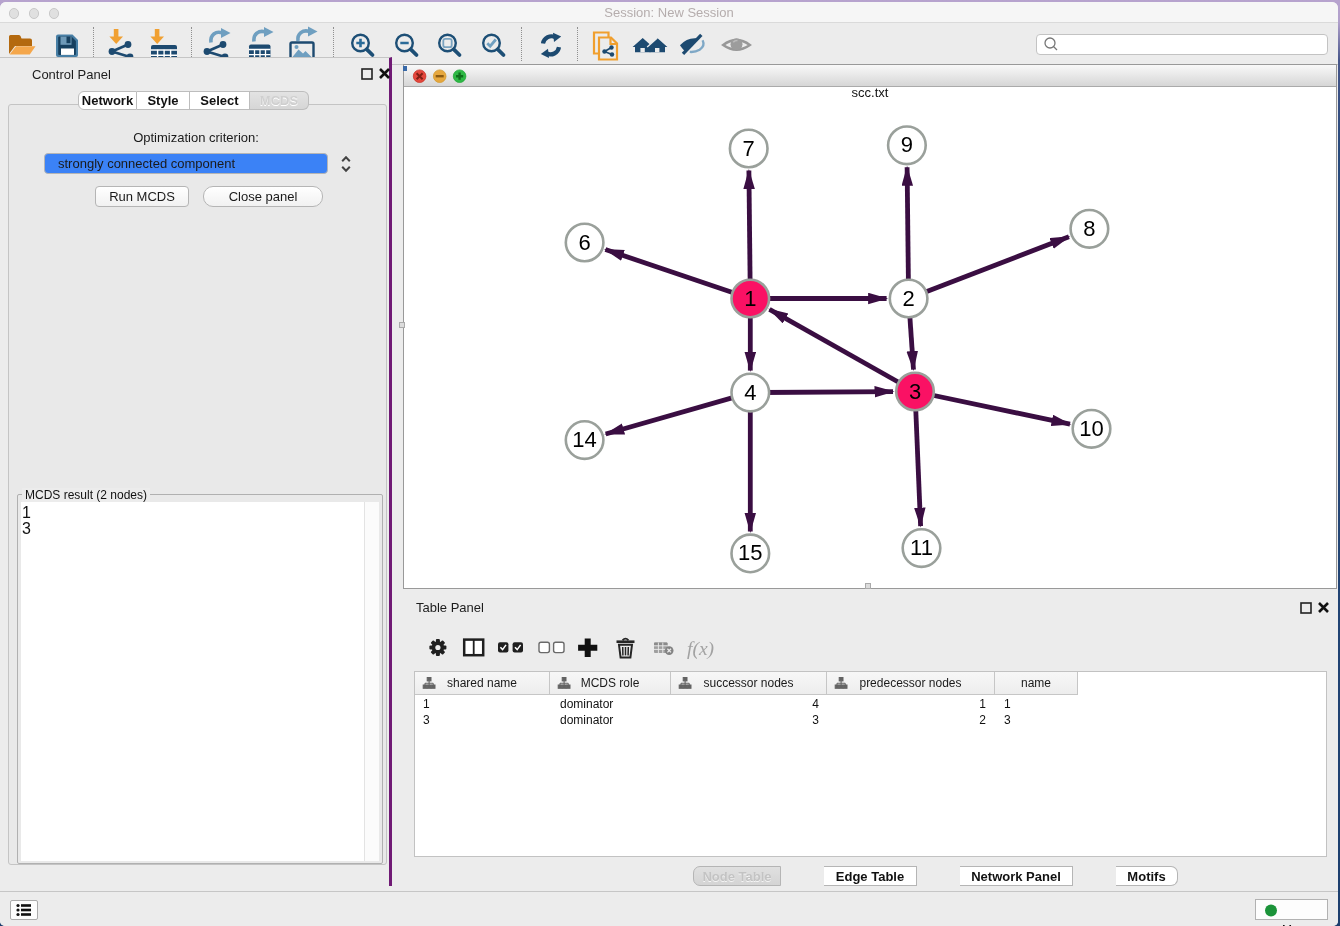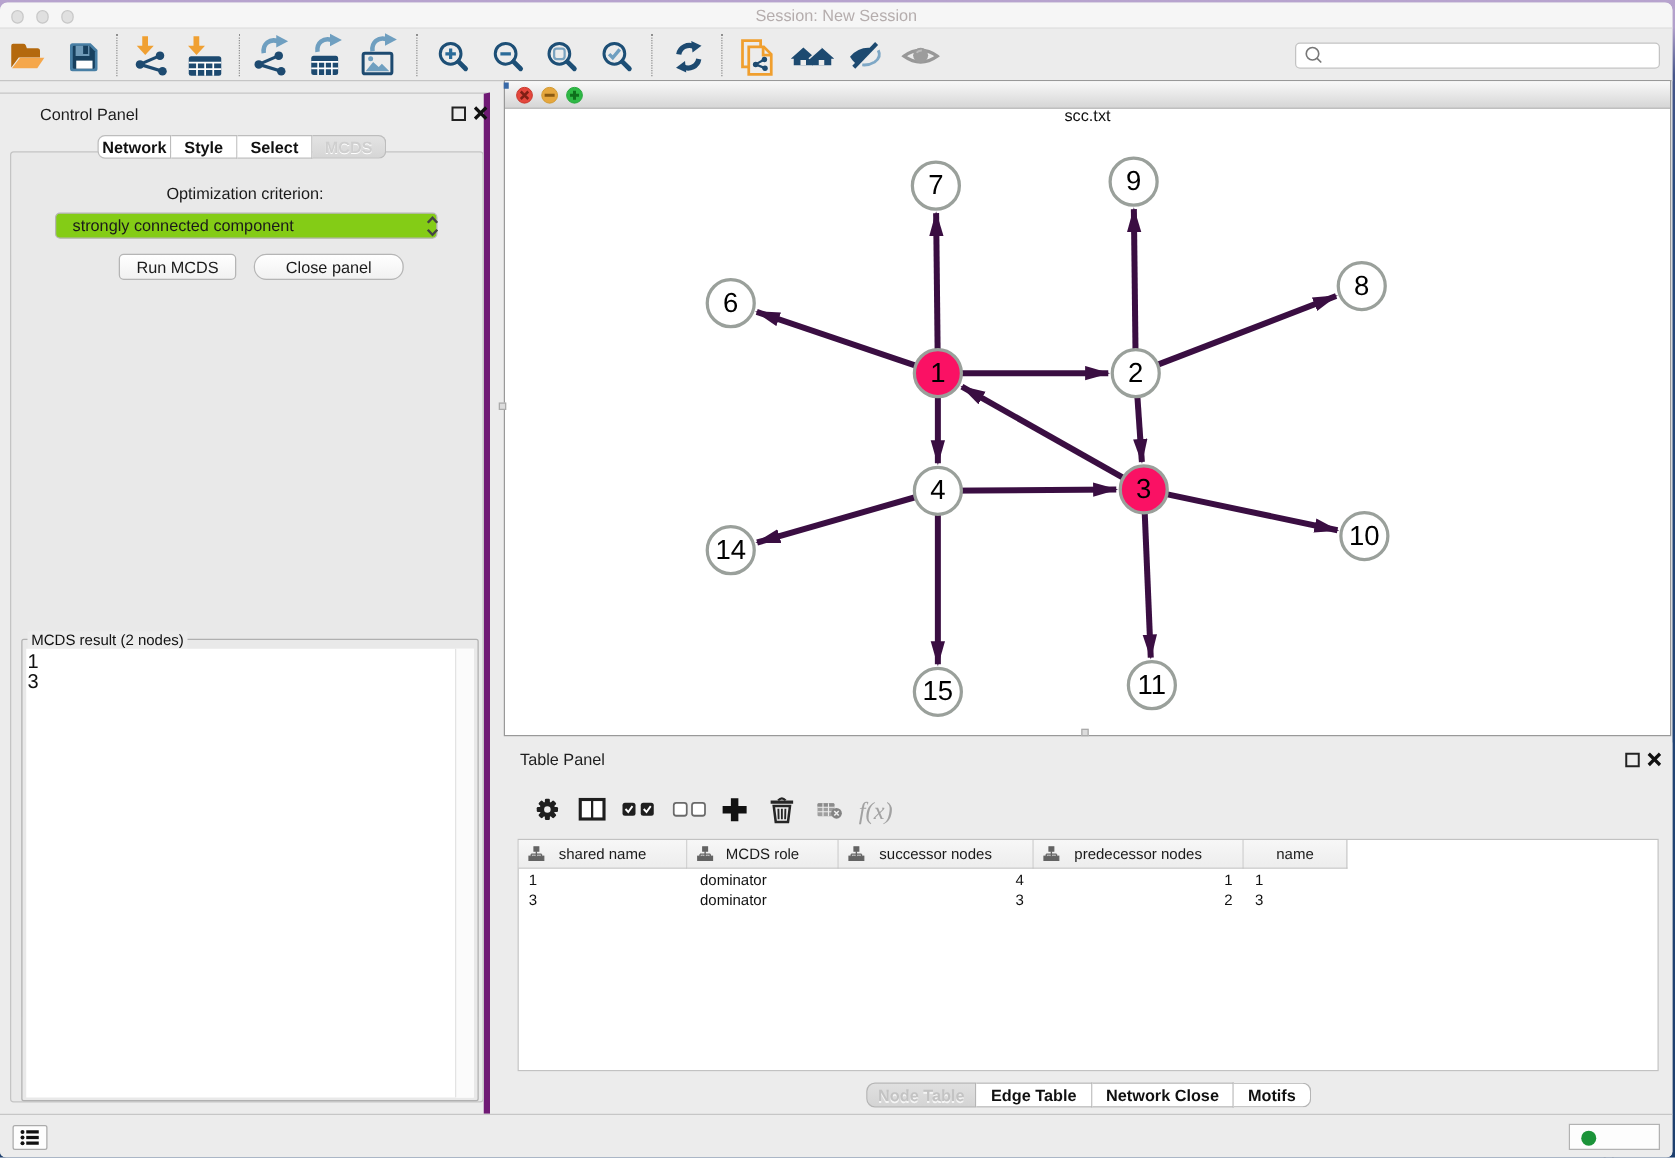--- a/index.html
+++ b/index.html
@@ -14,47 +14,47 @@
 .titlebar { position:absolute; left:0; top:0; width:1338px; height:21px; background:#f6f6f6; border-bottom:1px solid #dadada; }
 .tl { position:absolute; top:6px; width:10.5px; height:10.5px; border-radius:50%; background:#e0e0e0; border:1px solid #c8c8c8; }
 .wtitle { position:absolute; top:3px; left:0; width:1338px; text-align:center; font-size:13px; color:#b5adad; }
 
 
 .toolbar { position:absolute; left:0; top:21px; width:1338px; height:42px; background:#ececec; border-bottom:1px solid #c5c5c5; }
 .tsep { position:absolute; top:4px; height:34px; width:0; border-left:1px dotted #8f8f8f; }
 .search { position:absolute; left:1036px; top:11px; width:292px; height:21px; background:#fff; border:1px solid #c3c3c3; border-radius:4px; }
 
 
-.cpanel { position:absolute; left:0; top:72px; width:392px; height:829px; background:#ececec; border-right:5px solid #701a75; border-top:1px solid #c5c5c5;padding-left:25px; }
+.cpanel { position:absolute; left:0; top:55px; width:392px; height:829px; background:#ececec; border-right:3px solid #701a75; border-top:1px solid #c5c5c5;padding-left:25px; }
 .cptitle { position:absolute; left:32px; top:9px; font-size:13px; color:#1d1d1d; }
 .tabs { position:absolute; top:33px; left:78px; height:19px; display:flex; z-index:2; }
 .tab { height:19px; font-size:13px; font-weight:600; color:#111; background:#fff; border:1px solid #bdbdbd; border-left:none; display:flex; align-items:center; justify-content:center; }
 .tab.first { border-left:1px solid #bdbdbd; border-radius:6px 0 0 6px; }
 .tab.sel { background:linear-gradient(#e3e3e3,#d6d6d6); color:#cfcfcf; text-shadow:0 1px 0 #fff; border-radius:0 6px 6px 0; }
 .cpcontent { position:absolute; left:8px; top:46px; width:379px; height:761px; background:#e9e9e9; border:1px solid #c4c4c4; border-radius:3px; }
 .optlabel { position:absolute; top:72px; left:0; width:392px; text-align:center; font-size:13px; color:#1a1a1a; }
-.combo { position:absolute; left:44px; top:95px; width:306px; height:21px; background:#84cc16; border:1px solid #b5b5b5; border-radius:4px; font-size:13px; color:#1a1a1a; line-height:19px; padding-left:13px; }
+.combo { position:absolute; left:44px; top:95px; width:284px; height:21px; background:#3b82f6; border:1px solid #b5b5b5; border-radius:4px; font-size:13px; color:#1a1a1a; line-height:19px; padding-left:13px; }
 .btn { position:absolute; top:128px; height:21px; background:linear-gradient(#ffffff,#f1f1f1); border:1px solid #b5b5b5; border-radius:4px; font-size:13px; color:#1a1a1a; text-align:center; line-height:19px; }
 .fieldset { position:absolute; left:17px; top:436px; width:366px; height:370px; border:1px solid #b0b0b0; border-radius:2px; }
 .legend { position:absolute; left:4px; top:-7px; background:#ececec; padding:0 3px; font-size:12px; color:#111; }
 .mtext { position:absolute; left:3px; top:7px; width:358px; height:359px; background:#fff; font-size:16px; line-height:15.7px; color:#111; padding:3px 0 0 1px; }
 .mscroll { position:absolute; right:3px; top:7px; width:15px; height:359px; background:#fbfbfb; border-left:1px solid #e3e3e3; }
 
 
 .netframe { position:absolute; left:403px; top:62px; width:934px; height:525px; border:1px solid #999; background:#fff; }
 .nettitle { position:absolute; left:0; top:0; width:932px; height:22px; background:linear-gradient(#f9f9f9,#d6d6d6); border-bottom:1px solid #aaa; }
 .nettext { position:absolute; width:100%; text-align:center; top:20px; font-size:13px; color:#111; }
 
 
 .tpanel { position:absolute; left:403px; top:592px; width:935px; height:297px; background:#ececec; }
 .tptitle { position:absolute; left:13px; top:6px; font-size:13px; color:#1d1d1d; }
 .ttable { position:absolute; left:11px; top:77px; width:913px; height:186px; background:#fff; border:1px solid #c2c2c2; }
 .thead { position:absolute; left:0; top:0; height:23px; background:linear-gradient(#f7f7f7,#ededed); border-right:1px solid #c6c6c6; border-bottom:1px solid #c6c6c6; font-size:12px; color:#1a1a1a; text-align:center; line-height:22px; }
 .trow { position:absolute; font-size:12px; color:#111; }
-.btabs { position:absolute; left:290px; top:272px; height:20px; display:flex; }
+.btabs { position:absolute; left:290px; top:272px; height:20px; display:flex;gap:43px; }
 .btab { height:20px; font-size:13px; font-weight:600; color:#111; background:#fff; border:1px solid #b5b5b5; border-left:none; display:flex; align-items:center; justify-content:center; }
 .btab.first { border-left:1px solid #b5b5b5; border-radius:7px 0 0 7px; background:linear-gradient(#e0e0e0,#d4d4d4); color:#c3c3c3; text-shadow:0 1px 0 #f5f5f5; }
 .btab.last { border-radius:0 7px 7px 0; }
 
 
 .statusbar { position:absolute; left:0; top:889px; width:1338px; height:35px; background:#ececec; border-top:1px solid #c6c6c6; }
 .sbtnL { position:absolute; left:10px; top:8px; width:28px; height:20px; background:#fdfdfd; border:1px solid #ababab; border-radius:2px; }
 .membtn { position:absolute; left:1255px; top:7px; width:73px; height:21px; background:#fdfdfd; border:1px solid #b2b2b2; font-size:12px; color:#111; }
 </style>
 </head>
@@ -394,21 +394,21 @@
       <div class="trow" style="left:589px; top:25px;">1</div>
       <div class="trow" style="left:8px; top:41px;">3</div>
       <div class="trow" style="left:145px; top:41px;">dominator</div>
       <div class="trow" style="left:256px; top:41px; width:148px; text-align:right;">3</div>
       <div class="trow" style="left:412px; top:41px; width:159px; text-align:right;">2</div>
       <div class="trow" style="left:589px; top:41px;">3</div>
     </div>
     <div class="btabs">
       <div class="btab first" style="width:88px;">Node Table</div>
       <div class="btab" style="width:93px;">Edge Table</div>
-      <div class="btab" style="width:113px;">Network Close</div>
+      <div class="btab" style="width:113px;">Network Panel</div>
       <div class="btab last" style="width:62px;">Motifs</div>
     </div>
   </div>
 
   <div class="statusbar">
     <div class="sbtnL">
       <svg width="26" height="18" style="position:absolute;left:0;top:0;">
         <circle cx="7" cy="4.5" r="1.6" fill="#111"></circle>
           <rect x="10" y="3.2" width="10" height="2.6" fill="#111"></rect>
         <circle cx="7" cy="9" r="1.6" fill="#111"></circle>

